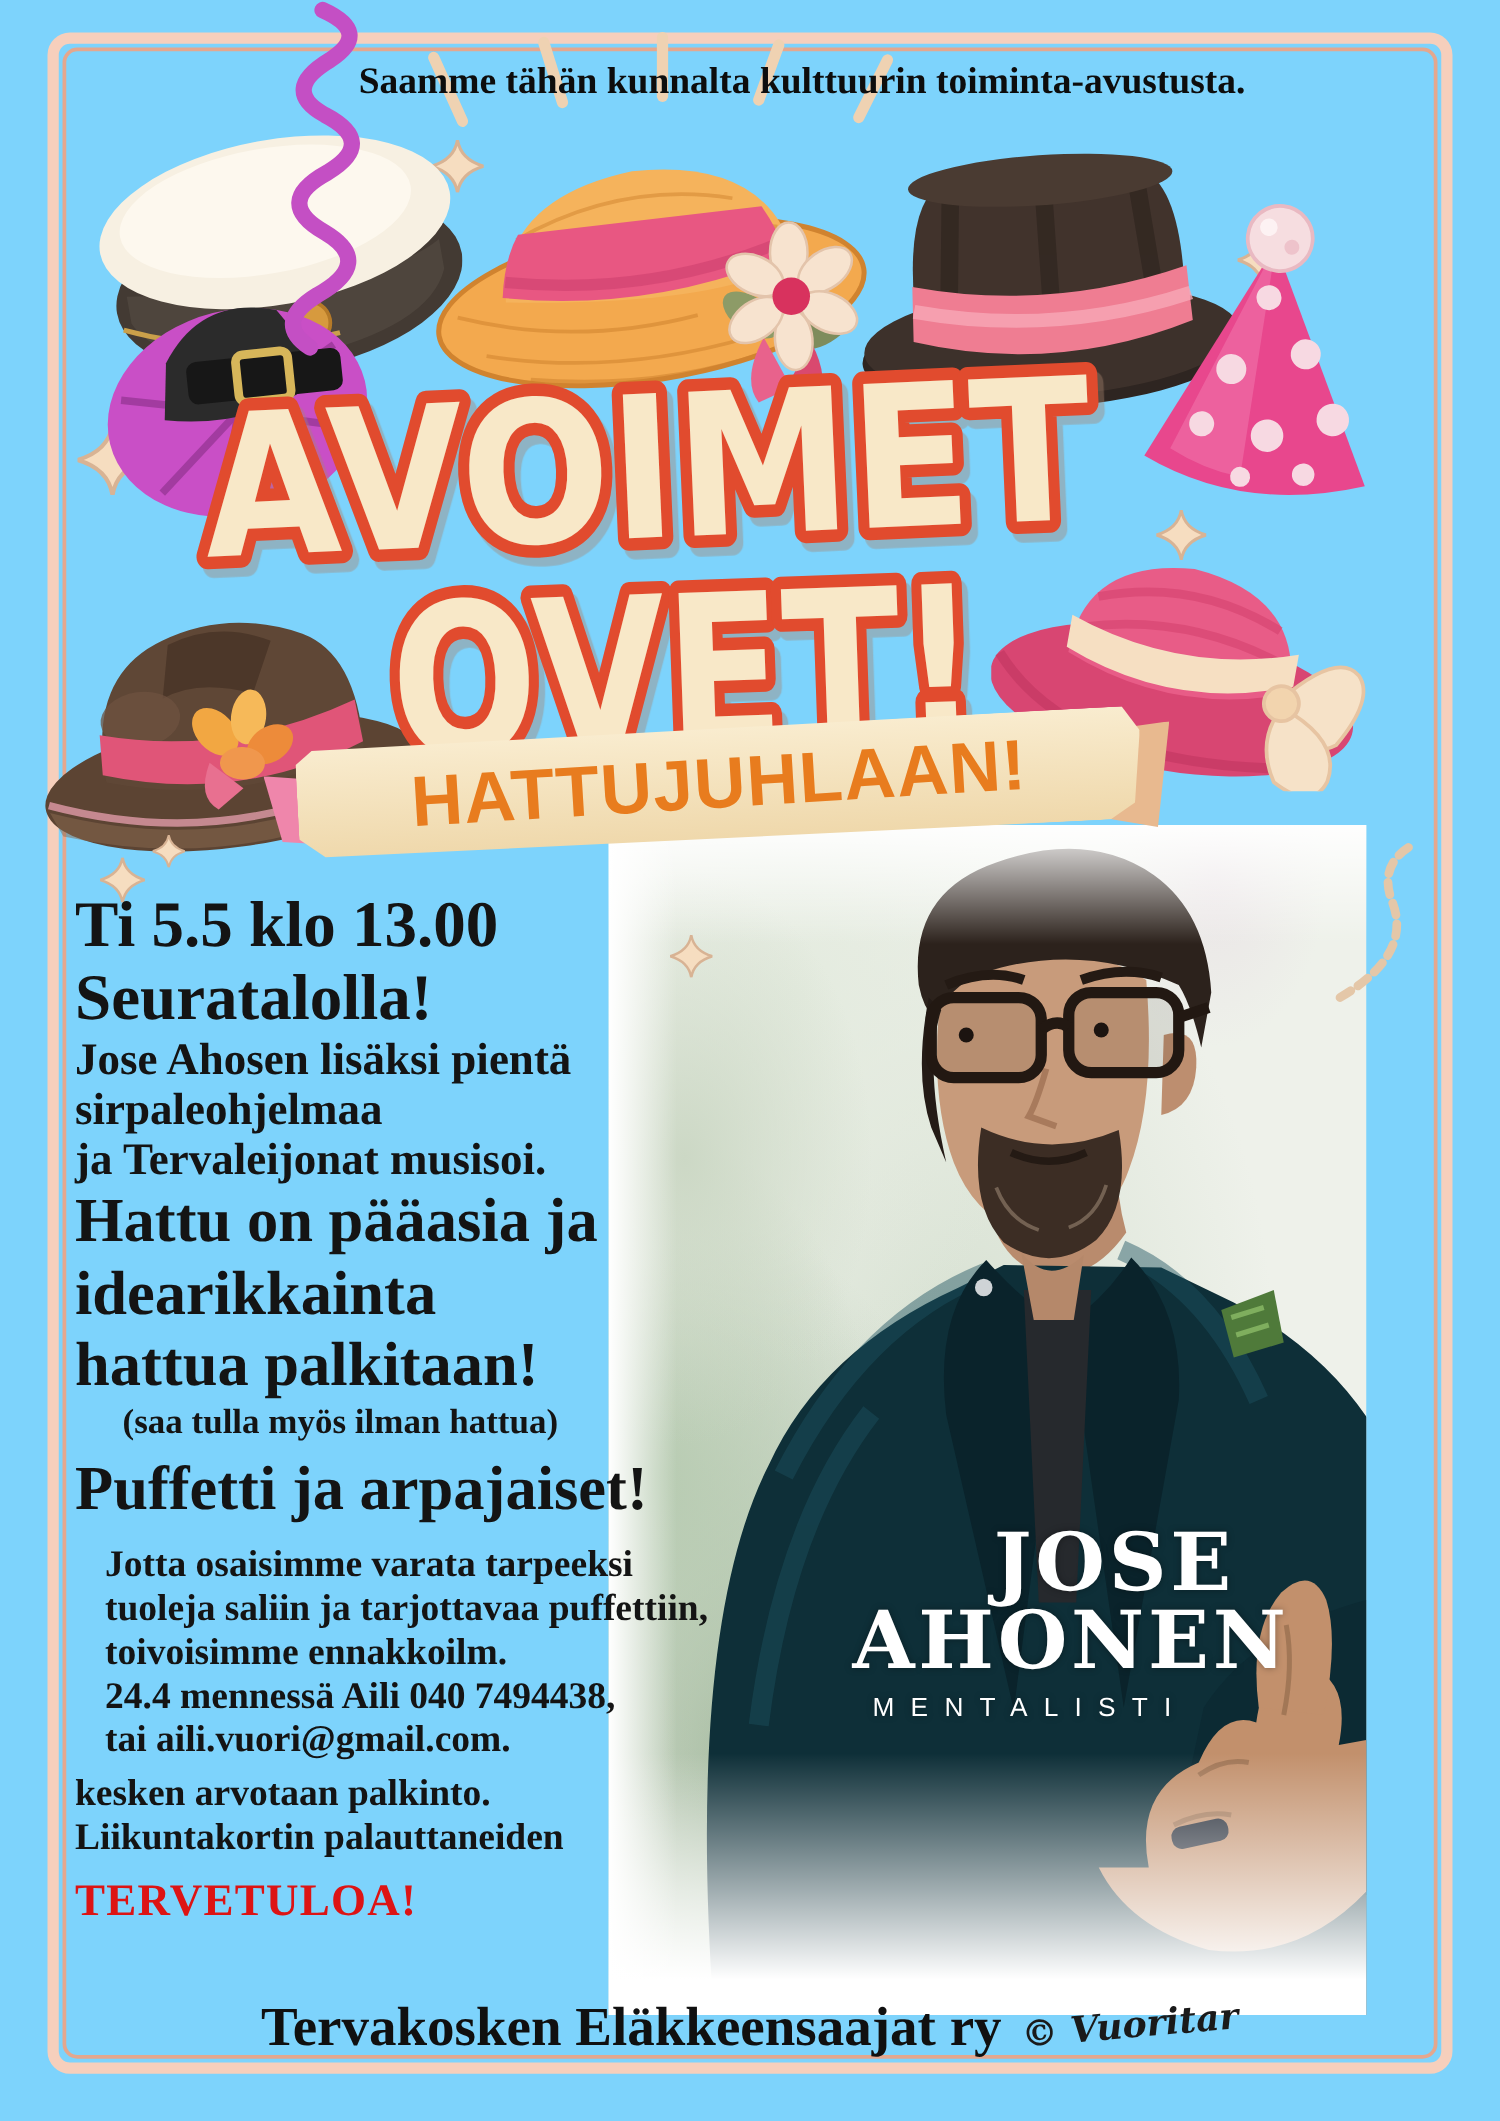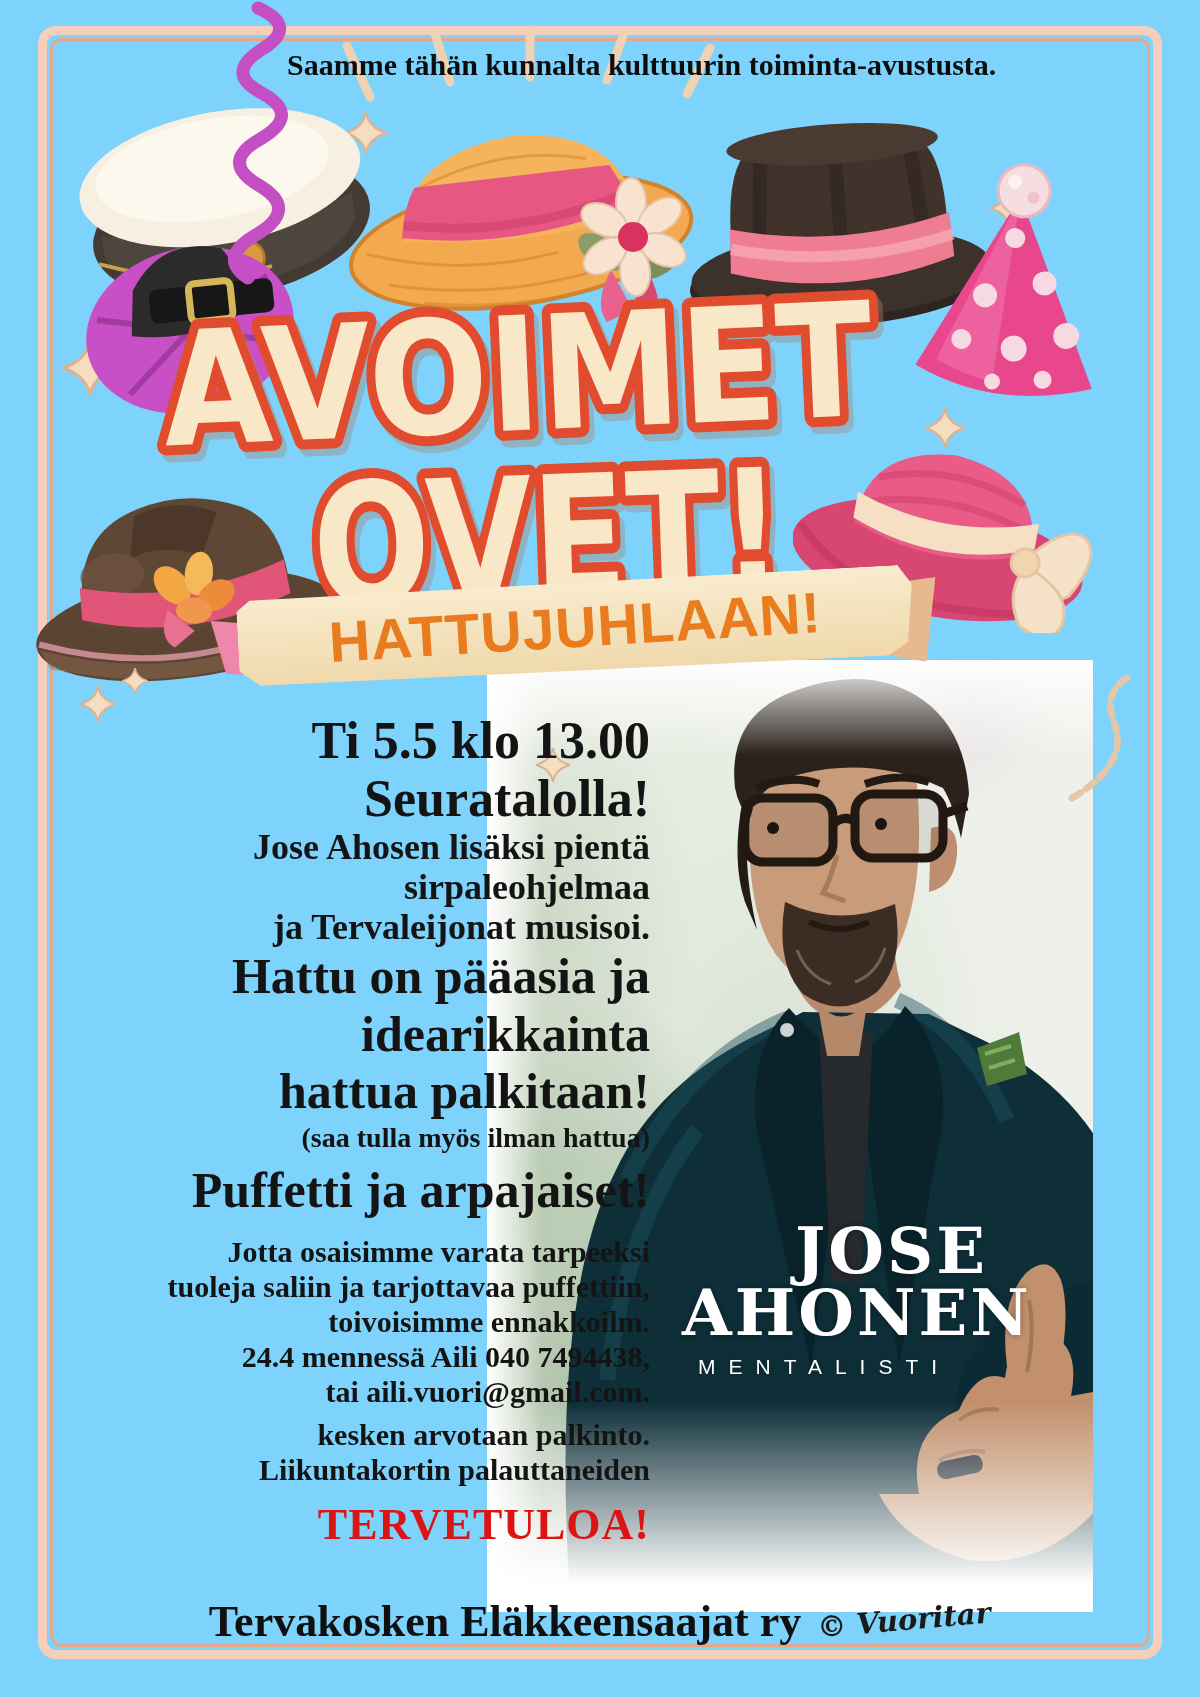--- a/index.html
+++ b/index.html
@@ -46,30 +46,30 @@
       linear-gradient(to bottom, rgba(255,255,255,.95), rgba(255,255,255,0) 10%),
       linear-gradient(to top, #ffffff 3%, rgba(255,255,255,0) 22%);}
   
   .logo{position:absolute;left:195px;top:562px;width:380px;color:#ffffff;z-index:3;
         font-family:"DejaVu Serif",serif;font-weight:bold;text-shadow:0 0 6px rgba(0,0,0,.35);}
   .logo-first{font-size:64px;letter-spacing:3px;margin-left:113px;line-height:.92;}
   .logo-last{font-size:64px;letter-spacing:3px;line-height:1.0;}
   .logo-sub{font-family:"Liberation Sans",sans-serif;font-weight:400;font-size:21px;
             letter-spacing:13px;margin-top:10px;margin-left:16px;}
   
-  .details{position:absolute;left:60px;top:712px;width:590px;z-index:8;color:#141414;font-weight:700;text-align:right;}
+  .details{position:absolute;left:60px;top:712px;width:590px;z-index:8;color:#141414;font-weight:700;}
   .t-xl{font-size:52px;line-height:1.12;}
   .t-md{font-size:36px;line-height:1.11;}
   .t-lg{font-size:50px;line-height:1.15;}
   .t-note{font-size:28px;line-height:1.2;margin-left:38px;}
   .t-buffet{font-size:50px;line-height:1.15;margin-top:8px;}
   .t-body{font-size:30px;line-height:1.17;}
-  .rsvp{margin-top:14px;}
+  .rsvp{margin-top:14px;margin-left:24px;}
   .raffle{margin-top:8px;}
-  .t-welcome{font-size:44px;margin-top:11px;color:#dd1414;letter-spacing:1px;}
+  .t-welcome{font-size:36px;margin-top:11px;color:#dd1414;letter-spacing:1px;}
   
   .footer{position:absolute;left:0;right:0;top:1596px;z-index:9;text-align:center;white-space:nowrap;}
   .organizer{font-size:44px;font-weight:700;color:#101010;}
   .credit{display:inline-block;font-family:"DejaVu Serif",serif;font-style:italic;font-weight:700;
           font-size:29px;color:#1a1a1a;transform:rotate(-5deg);margin-left:12px;vertical-align:6px;}
   
   .dec{position:absolute;}
   .hat{position:absolute;z-index:3;}
 </style>
 </head>

